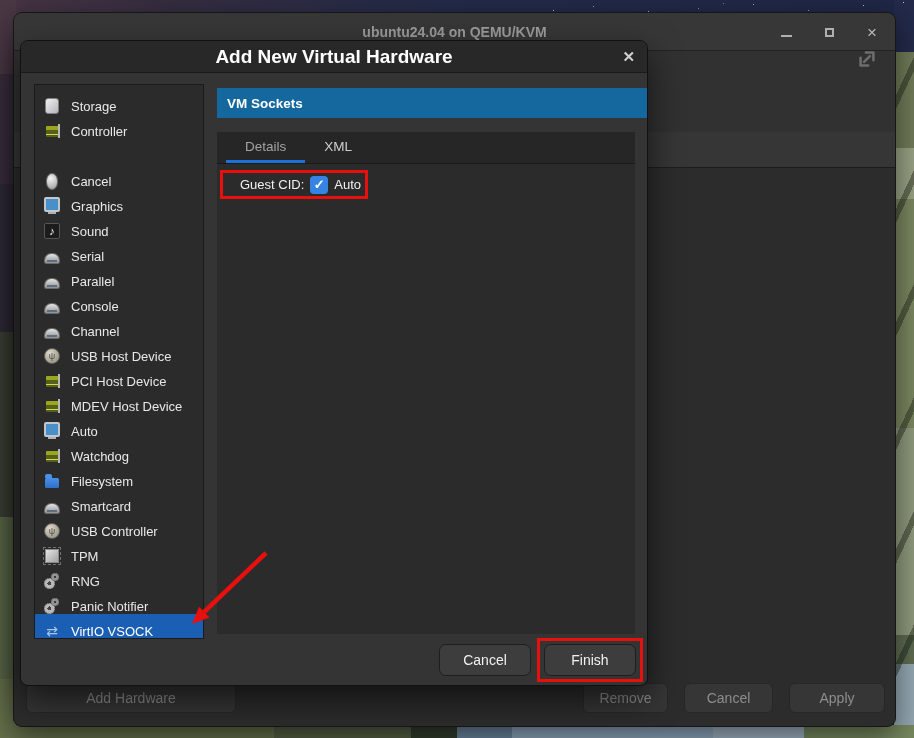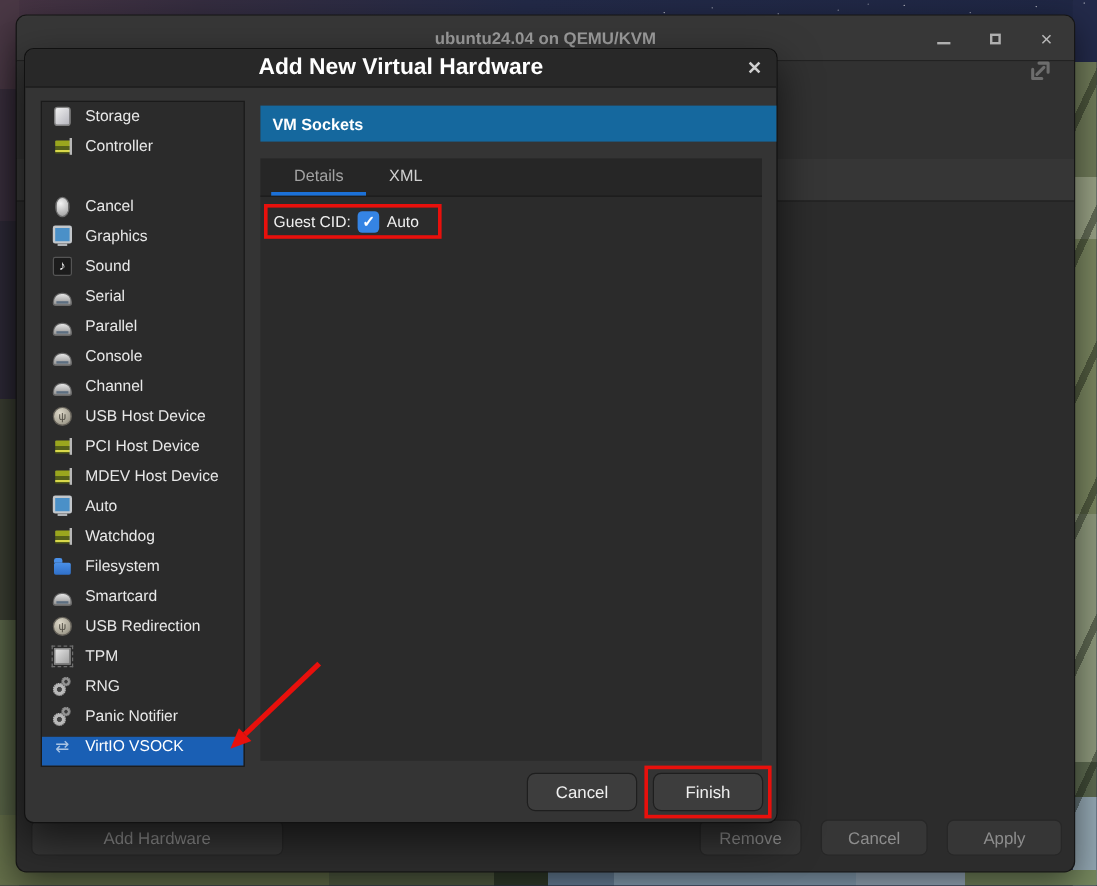--- a/index.html
+++ b/index.html
@@ -50,21 +50,21 @@
   .dialog { position:absolute; left:20px; top:40px; width:628px; height:646px; background:#343434;
     border:1px solid #111; border-radius:8px; overflow:hidden; box-shadow:0 14px 34px rgba(0,0,0,.6); z-index:5; }
   .dlg-titlebar { position:absolute; left:0; top:0; width:100%; height:32px; background:#282828;
     border-bottom:1px solid #1b1b1b; display:flex; align-items:center; justify-content:center; }
   .dlg-title { font-size:19px; font-weight:bold; color:#ffffff; }
   .dlg-close { position:absolute; right:12px; top:0; height:32px; display:flex; align-items:center;
     color:#d0d0d0; font-size:15px; font-weight:bold; cursor:default; }
 
   .hw-list { position:absolute; left:13px; top:43px; width:170px; height:555px; background:#2b2b2b;
     border:1px solid #1a1a1a; padding-top:4px; overflow:hidden; }
-  .hw-row { height:25px; display:flex; align-items:flex-start; gap:11px; padding-left:9px; }
+  .hw-row { height:25px; display:flex; align-items:flex-end; gap:11px; padding-left:9px; }
   .hw-row.selected { background:var(--sel); }
   .hw-label { font-size:13px; color:#e8e8e8; white-space:nowrap; }
   .hw-row.selected .hw-label { color:#fff; }
 
   
   .hw-icon { width:16px; height:16px; position:relative; flex:none; display:flex; align-items:center; justify-content:center; }
   .hw-icon[data-icon="disk-icon"]::before { content:""; width:12px; height:14px; border-radius:3px;
     background:linear-gradient(135deg,#f0f0f0,#b4b4bc); border:1px solid #808080; }
   .hw-icon[data-icon="pci-card-icon"]::before { content:""; width:13px; height:11px; border-radius:1px;
     background:linear-gradient(180deg,#9aa61e 0 40%,#55601a 40% 75%,#d8d84a 75% 85%,#55601a 85%); }
@@ -99,21 +99,21 @@
   
   .vm-header { position:absolute; left:196px; top:47px; width:470px; height:30px; background:var(--hdrblue);
     display:flex; align-items:center; padding-left:10px; color:#fff; font-size:13.5px; font-weight:600; }
   .tabbar { position:absolute; left:196px; top:91px; width:418px; height:32px; background:#262626;
     border-bottom:1px solid #191919; display:flex; align-items:stretch; padding-left:9px; }
   .tab { padding:0 19px; display:flex; align-items:center; font-size:13.5px; color:#cfcfcf; border-bottom:3px solid transparent; }
   .tab.active { color:#a3a3a3; border-bottom-color:var(--tabline); }
   .pane-content { position:absolute; left:196px; top:123px; width:418px; height:470px; background:#2b2b2b; }
 
   .guest-cid-box { position:absolute; left:199px; top:129px; width:148px; height:29px;
-    border:3px solid var(--annot); display:flex; align-items:center; gap:6px; padding:0 5px; }
+    border:3px solid var(--annot); display:flex; align-items:center; gap:6px; padding:0 17px; }
   .field-label, .auto-label { font-size:13px; color:#f0f0f0; white-space:nowrap; }
   .checkbox { width:18px; height:18px; border-radius:4px; background:var(--cbblue);
     display:flex; align-items:center; justify-content:center; flex:none; }
   .checkbox.checked::after { content:"✓"; color:#fff; font-size:13px; font-weight:bold; }
 
   .dlg-btn { position:absolute; top:603px; width:92px; height:32px; background:#3d3d3d; border:1px solid #1e1e1e;
     border-radius:7px; color:#f0f0f0; font-size:14px; display:flex; align-items:center; justify-content:center; }
   .btn-dlgcancel { left:418px; }
   .btn-finish { left:523px; }
   .finish-box { position:absolute; left:516px; top:597px; width:106px; height:44px; border:3px solid var(--annot); }
@@ -233,21 +233,21 @@
       <div class="hw-row">
         <span class="hw-icon" data-icon="folder-icon"></span>
         <span class="hw-label">Filesystem</span>
       </div>
       <div class="hw-row">
         <span class="hw-icon" data-icon="port-device-icon"></span>
         <span class="hw-label">Smartcard</span>
       </div>
       <div class="hw-row">
         <span class="hw-icon" data-icon="usb-icon"></span>
-        <span class="hw-label">USB Redirection</span>
+        <span class="hw-label">USB Controller</span>
       </div>
       <div class="hw-row">
         <span class="hw-icon" data-icon="chip-icon"></span>
         <span class="hw-label">TPM</span>
       </div>
       <div class="hw-row">
         <span class="hw-icon" data-icon="gear-icon"></span>
         <span class="hw-label">RNG</span>
       </div>
       <div class="hw-row">

